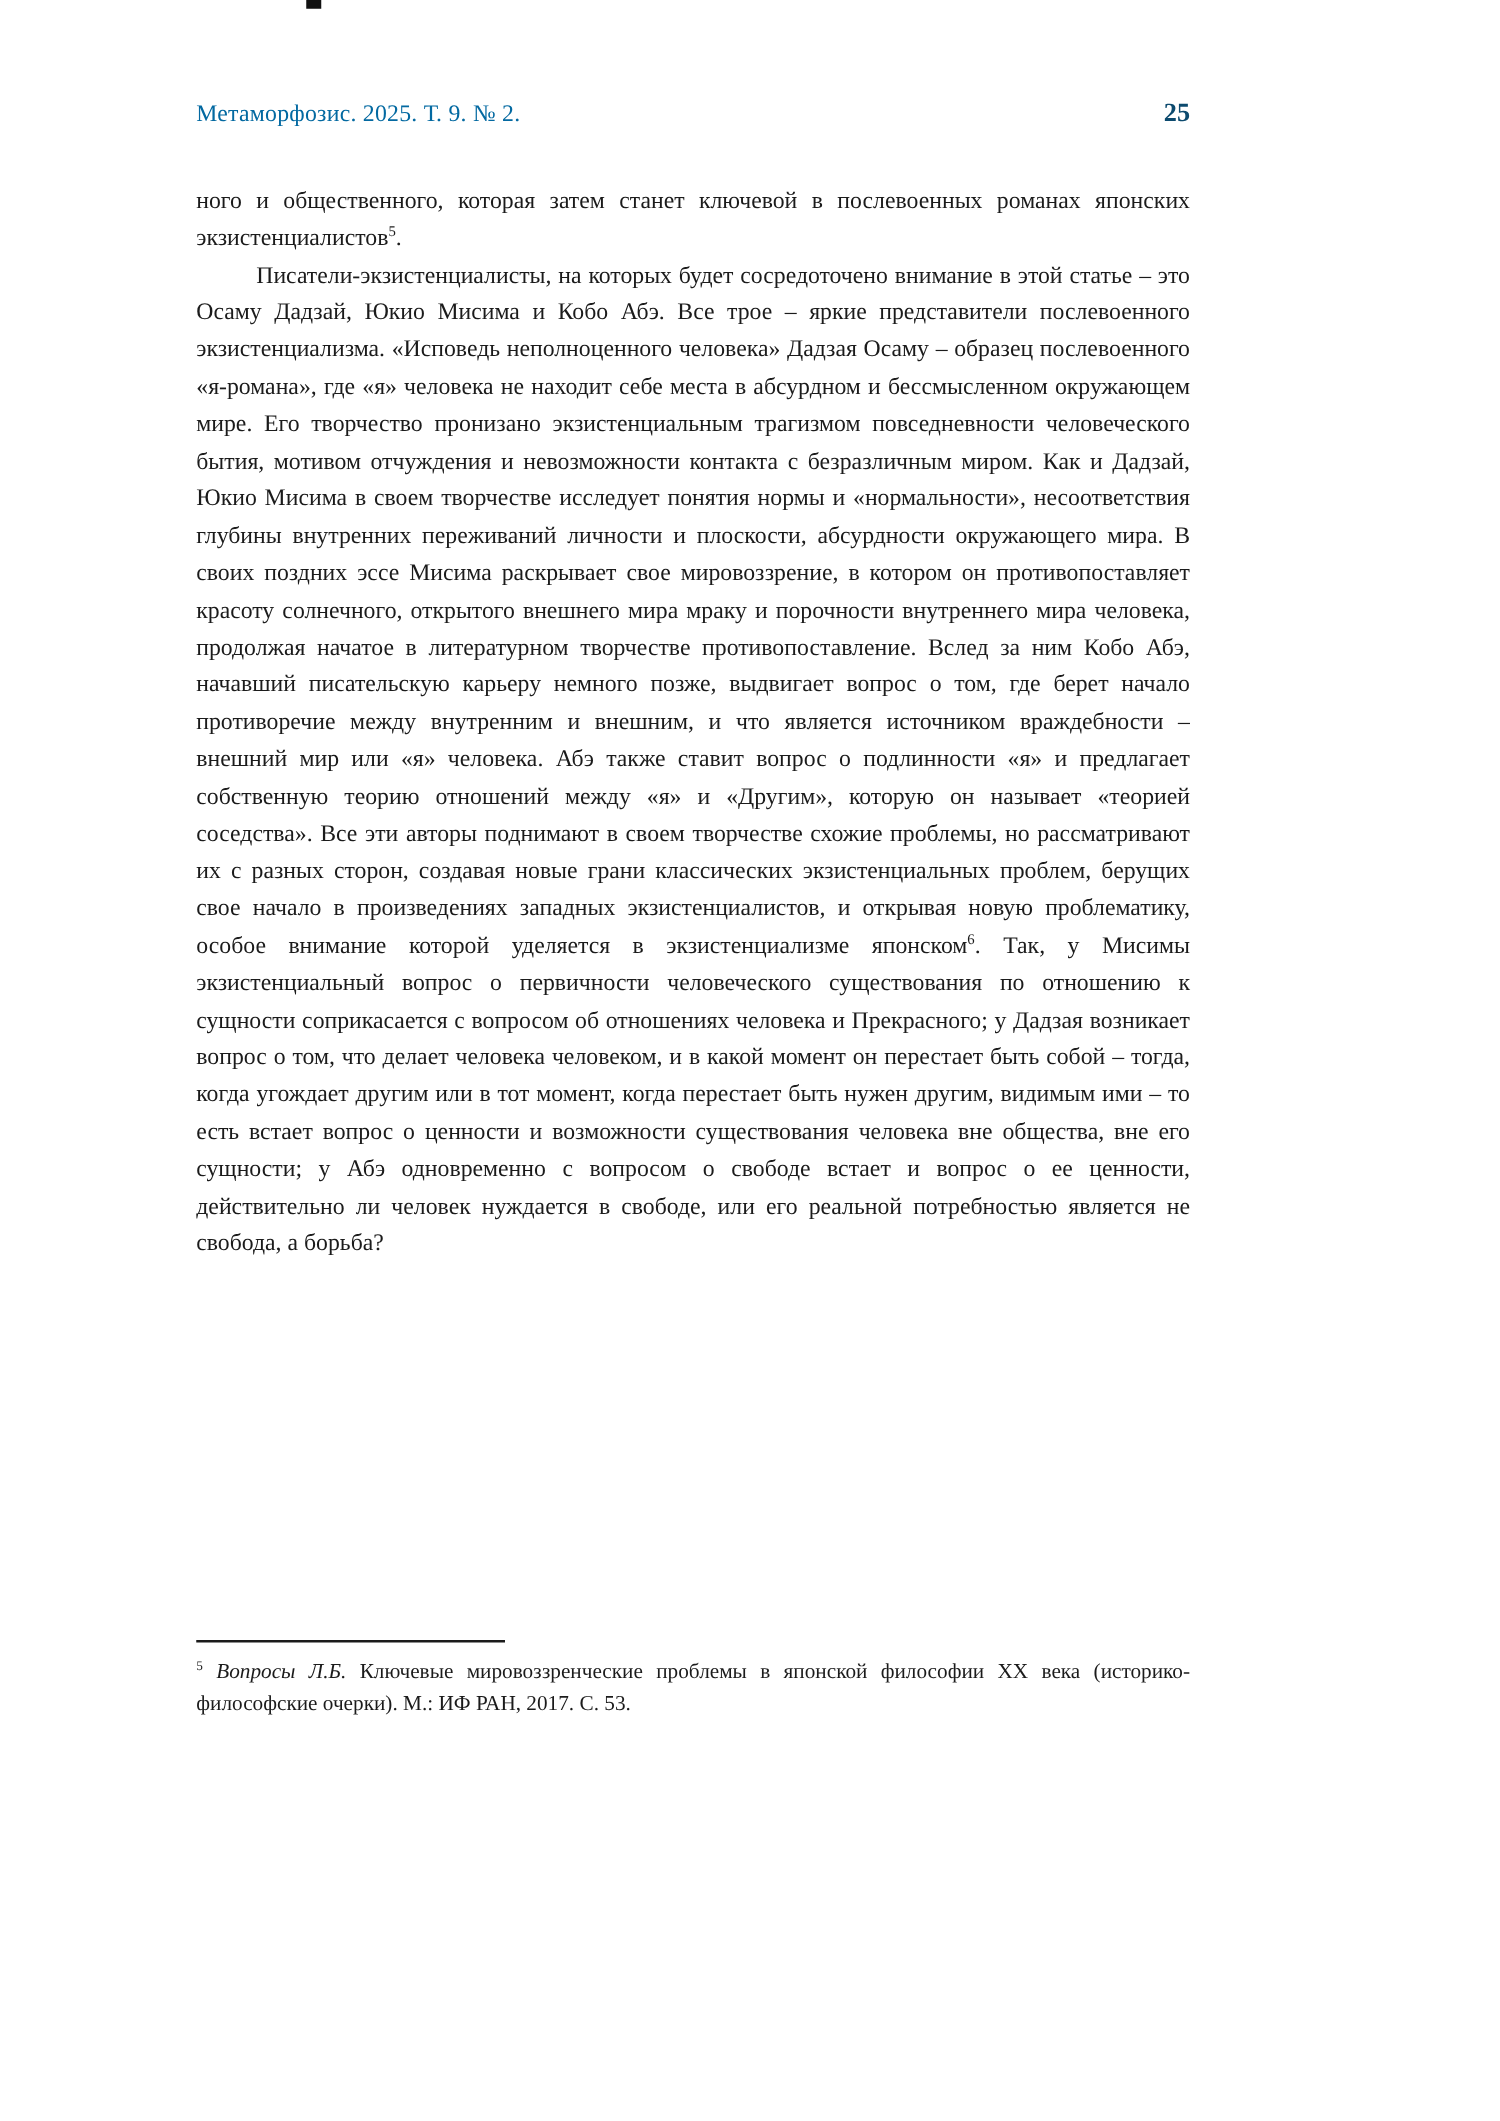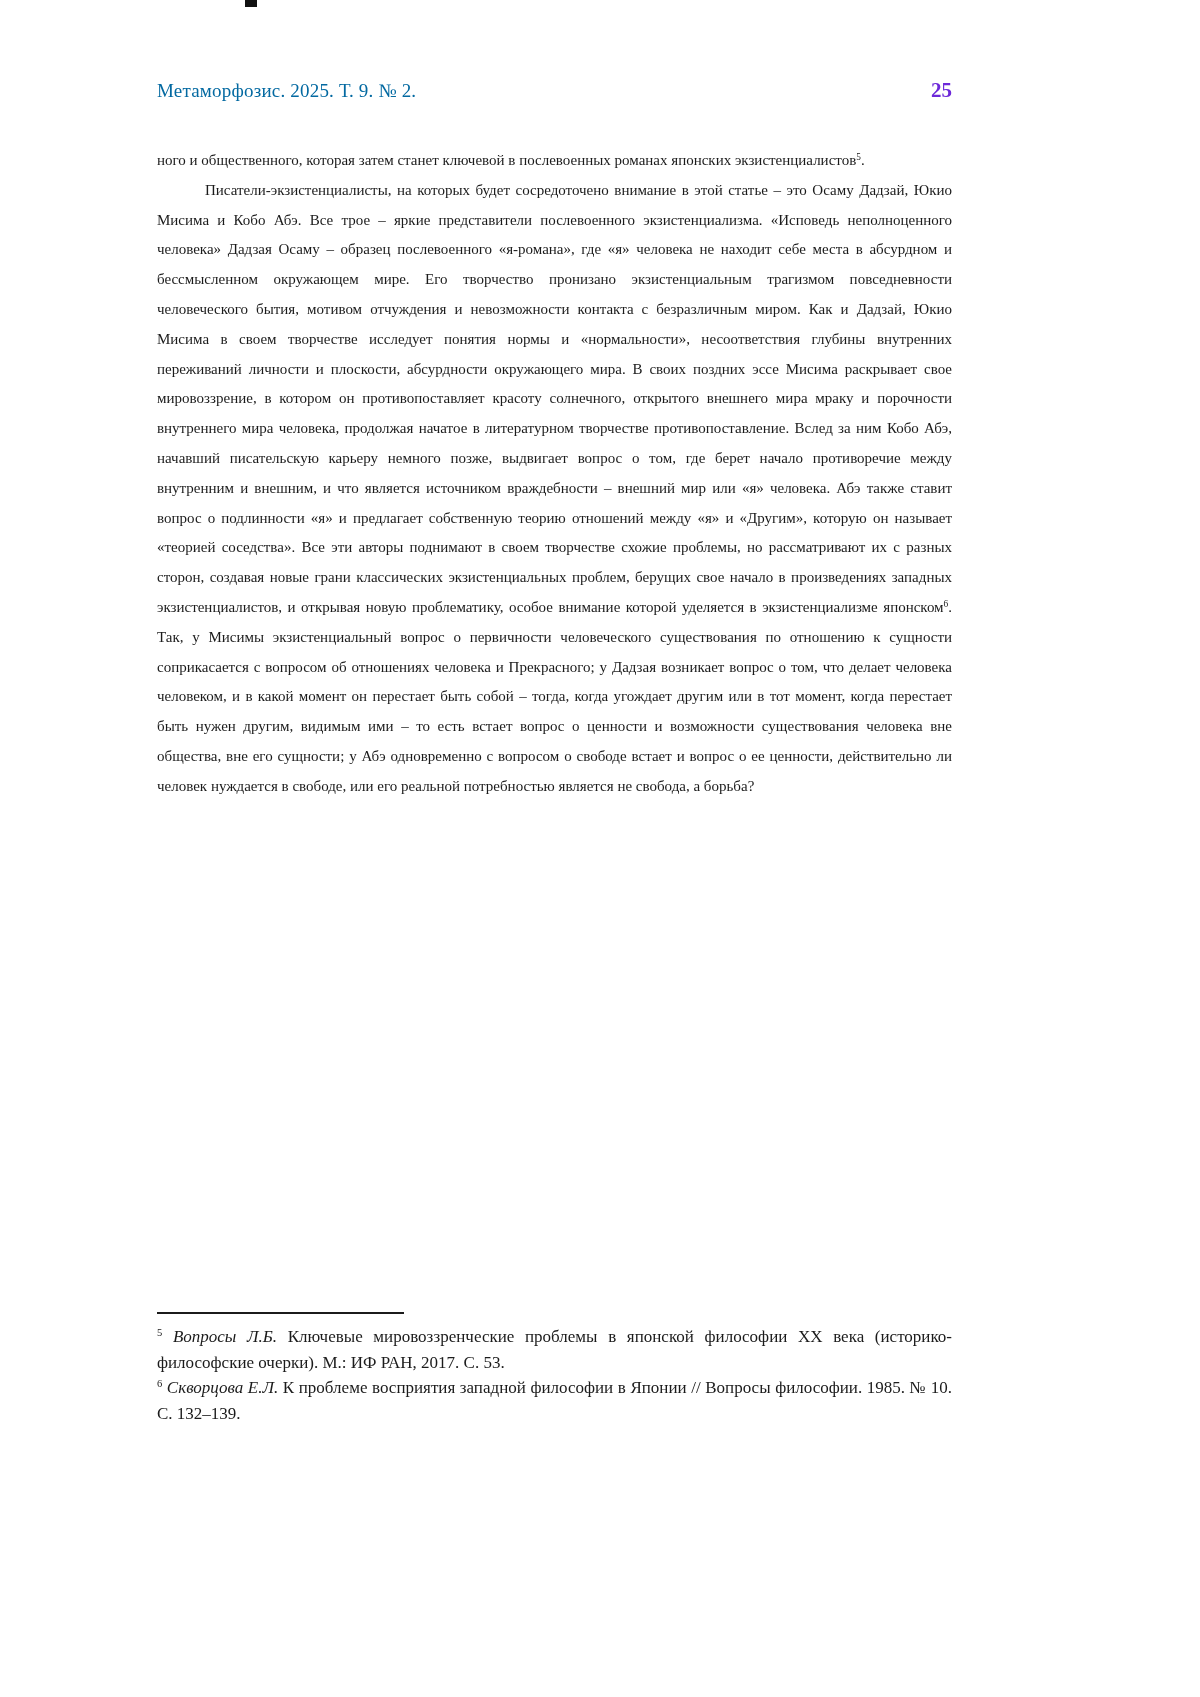--- a/index.html
+++ b/index.html
@@ -38,28 +38,28 @@
     align-items: baseline;
   }
   .journal-ref {
     font-size: 19px;
     letter-spacing: 0.2px;
     color: #0369a1;
   }
   .page-number {
     font-size: 21px;
     font-weight: bold;
-    color: #6d28d9;
+    color: #0c4a6e;
   }
   .body-text {
     position: absolute;
     top: 146px;
     left: 157px;
     width: 795px;
-    font-size: 15px;
+    font-size: 19px;
     line-height: 29.8px;
     text-align: justify;
     hyphens: auto;
     -webkit-hyphens: auto;
   }
   .body-text p {
     margin: 0;
     padding: 0;
   }
   .para-indent {
@@ -112,16 +112,15 @@
     <p class="para"><span>ного и общественного, которая затем станет ключевой в послевоенных романах японских экзистенциалистов</span><sup class="fn-ref">5</sup><span>.</span></p>
 
     <p class="para para-indent"><span>Писатели-экзистенциалисты, на которых будет сосредоточено внимание в этой статье – это Осаму Дадзай, Юкио Мисима и Кобо Абэ. Все трое – яркие представители послевоенного экзистенциализма. «Исповедь неполноценного человека» Дадзая Осаму – образец послевоенного «я-романа», где «я» человека не находит себе места в абсурдном и бессмысленном окружающем мире. Его творчество пронизано экзистенциальным трагизмом повседневности человеческого бытия, мотивом отчуждения и невозможности контакта с безразличным миром. Как и Дадзай, Юкио Мисима в своем творчестве исследует понятия нормы и «нормальности», несоответствия глубины внутренних переживаний личности и плоскости, абсурдности окружающего мира. В своих поздних эссе Мисима раскрывает свое мировоззрение, в котором он противопоставляет красоту солнечного, открытого внешнего мира мраку и порочности внутреннего мира человека, продолжая начатое в литературном творчестве противопоставление. Вслед за ним Кобо Абэ, начавший писательскую карьеру немного позже, выдвигает вопрос о том, где берет начало противоречие между внутренним и внешним, и что является источником враждебности – внешний мир или «я» человека. Абэ также ставит вопрос о подлинности «я» и предлагает собственную теорию отношений между «я» и «Другим», которую он называет «теорией соседства». Все эти авторы поднимают в своем творчестве схожие проблемы, но рассматривают их с разных сторон, создавая новые грани классических экзистенциальных проблем, берущих свое начало в произведениях западных экзистенциалистов, и открывая новую проблематику, особое внимание которой уделяется в экзистенциализме японском</span><sup class="fn-ref">6</sup><span>. Так, у Мисимы экзистенциальный вопрос о первичности человеческого существования по отношению к сущности соприкасается с вопросом об отношениях человека и Прекрасного; у Дадзая возникает вопрос о том, что делает человека человеком, и в какой момент он перестает быть собой – тогда, когда угождает другим или в тот момент, когда перестает быть нужен другим, видимым ими – то есть встает вопрос о ценности и возможности существования человека вне общества, вне его сущности; у Абэ одновременно с вопросом о свободе встает и вопрос о ее ценности, действительно ли человек нуждается в свободе, или его реальной потребностью является не свобода, а борьба?</span></p>
   </main>
 
   <footer class="footnotes">
     <div class="footnote-rule"></div>
 
     <p class="footnote"><sup class="fn-ref">5</sup> <span class="author">Вопросы Л.Б.</span><span> Ключевые мировоззренческие проблемы в японской философии XX века (историко-философские очерки). М.: ИФ РАН, 2017. С. 53.</span></p>
 
-    <p class="footnote"><sup class="fn-ref">6</sup> <span class="author">Скворцова Е.Л.</span><span> К проблеме восприятия западной философии в Японии // Вопросы философии. 1985. № 10. С. 132–139.</span></p>
   </footer>
 
 </div>
 
 </body></html>

